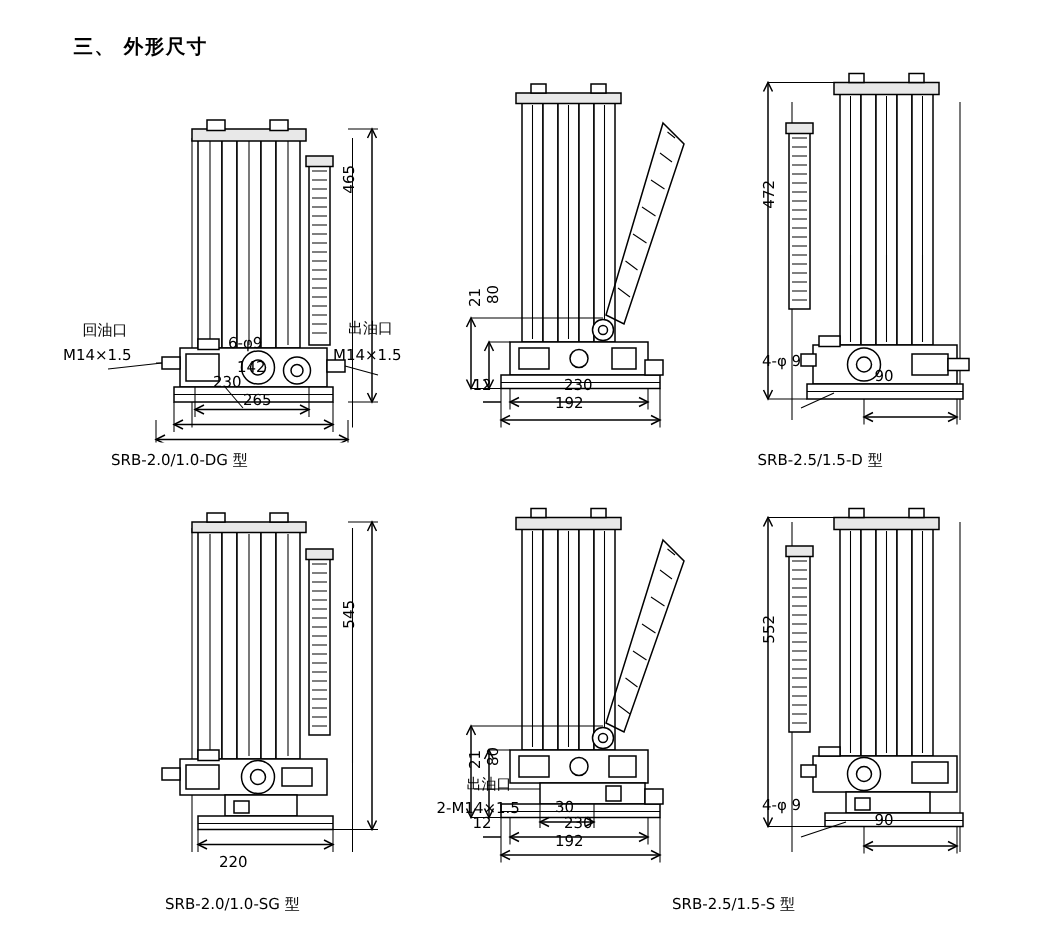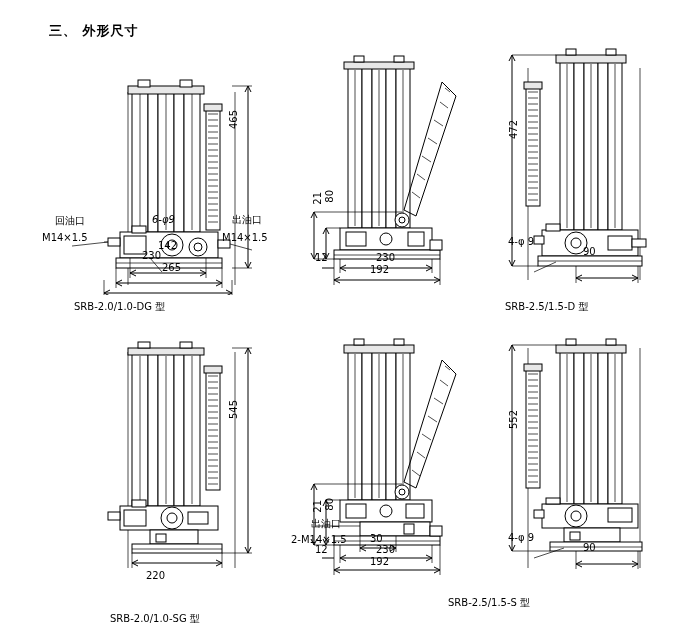--- a/index.html
+++ b/index.html
@@ -80,21 +80,21 @@
 
     <path class="ln-thin" d="M52 206 L88 202"></path>
     <path class="ln-thin" d="M210 204 L232 210"></path>
     <path class="ln-thin" d="M130 218 L142 232"></path>
   </svg>
 </div>
 <div class="abs lbl" style="left:55px;top:215px;">回油口</div>
 <div class="abs lbl" style="left:42px;top:232px;">M14×1.5</div>
 <div class="abs lbl" style="left:232px;top:214px;">出油口</div>
 <div class="abs lbl" style="left:222px;top:232px;">M14×1.5</div>
-<div class="abs lbl-sm" style="left:152px;top:214px;font-style:italic;">6-φ9</div>
+<div class="abs lbl-sm" style="left:152px;top:224px;">6-φ9</div>
 <div class="abs lbl" style="left:158px;top:240px;">142</div>
 <div class="abs lbl" style="left:142px;top:250px;">230</div>
 <div class="abs lbl" style="left:142px;top:262px;margin-left:20px;">265</div>
 <div class="abs lbl vert" style="left:228px;top:110px;">465</div>
 <div class="abs cap" style="left:74px;top:300px;">SRB-2.0/1.0-DG 型</div>
 
 <div class="abs" style="left:300px;top:40px;">
   <svg width="180" height="250" viewBox="0 0 180 250">
 
     <rect class="fillw" x="48" y="28" width="14" height="160"></rect>
@@ -225,21 +225,21 @@
     <path class="ln" d="M225 24 L228 18 L231 24 M225 217 L228 223 L231 217"></path>
     <path class="ln-thin" d="M212 18 L232 18 M202 223 L232 223"></path>
 
     <path class="ln" d="M112 233 L202 233"></path>
     <path class="ln" d="M118 230 L112 233 L118 236 M196 230 L202 233 L196 236"></path>
     <path class="ln-thin" d="M112 223 L112 238 M202 223 L202 238"></path>
   </svg>
 </div>
 <div class="abs lbl vert" style="left:228px;top:400px;">545</div>
 <div class="abs lbl" style="left:146px;top:570px;">220</div>
-<div class="abs cap" style="left:110px;top:612px;">SRB-2.0/1.0-SG 型</div>
+<div class="abs cap" style="left:110px;top:596px;">SRB-2.0/1.0-SG 型</div>
 
 <div class="abs" style="left:300px;top:330px;">
   <svg width="190" height="250" viewBox="0 0 190 250">
 
     <rect class="fillw" x="48" y="22" width="14" height="148"></rect>
     <rect class="fillw" x="62" y="22" width="10" height="148"></rect>
     <rect class="fillw" x="72" y="22" width="14" height="148"></rect>
     <rect class="fillw" x="86" y="22" width="10" height="148"></rect>
     <rect class="fillw" x="96" y="22" width="14" height="148"></rect>
     <rect class="fillg" x="44" y="15" width="70" height="8"></rect>

